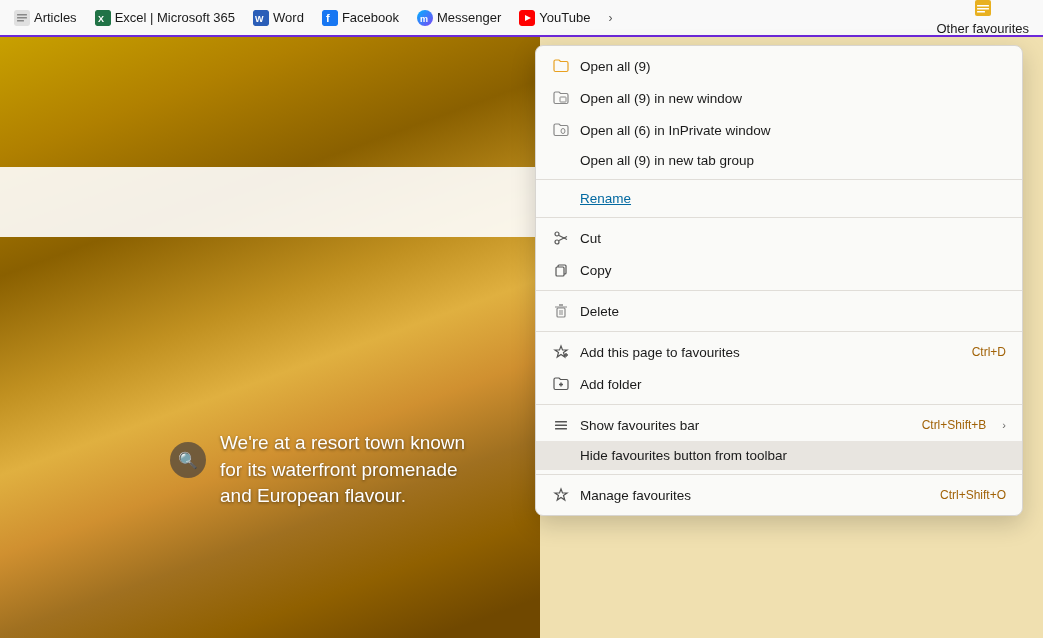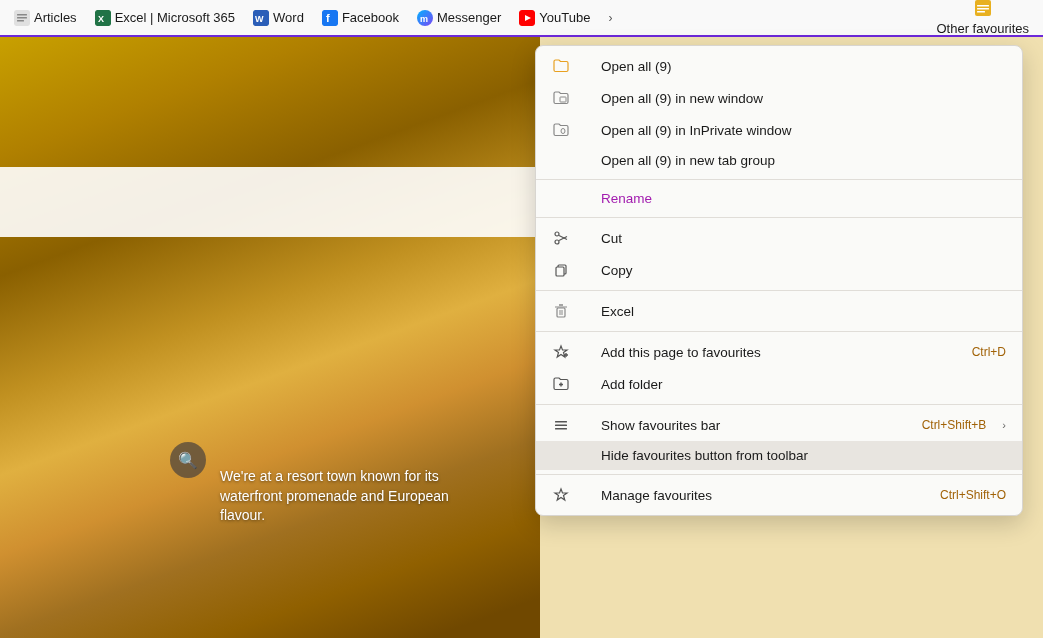--- a/index.html
+++ b/index.html
@@ -111,24 +111,24 @@
       border-radius: 50%;
       background: rgba(80,70,60,0.75);
       display: flex;
       align-items: center;
       justify-content: center;
       color: #fff;
       font-size: 16px;
     }
     .overlay-text {
       position: absolute;
-      bottom: 112px;
+      bottom: 128px;
       left: 220px;
       color: #fff;
-      font-size: 14px;
+      font-size: 19px;
       font-weight: 400;
       line-height: 1.4;
       text-shadow: 0 1px 3px rgba(0,0,0,0.5);
       max-width: 260px;
     }
 
     
     .context-menu {
       position: absolute;
       top: 45px;
@@ -149,41 +149,41 @@
       cursor: pointer;
       font-size: 13.5px;
       color: #1a1a1a;
       gap: 10px;
       position: relative;
     }
     .ctx-item.highlighted {
       background: #e8e5e0;
     }
     .ctx-item.disabled {
-      color: #a21caf;
+      color: #0369a1;
       cursor: default;
+      text-decoration: underline;
     }
     .ctx-divider {
       height: 1px;
       background: #e0ddd8;
       margin: 4px 0;
     }
     .ctx-icon {
       width: 18px;
       height: 18px;
       flex-shrink: 0;
       display: flex;
       align-items: center;
       justify-content: center;
       color: #555;
       font-size: 14px;
     }
     .ctx-label {
       flex: 1;
-      margin-left: 21px;
     }
     .ctx-shortcut {
       font-size: 12px;
       color: #a16207;
       margin-left: auto;
     }
     .ctx-arrow {
       font-size: 11px;
       color: #666;
       margin-left: 6px;
@@ -299,21 +299,21 @@
     <span class="ctx-label">Open all (9) in new window</span>
   </div>
 
   <div class="ctx-item">
     <div class="ctx-icon">
       <svg width="16" height="16" viewBox="0 0 16 16">
         <path d="M1 3.5A1.5 1.5 0 012.5 2H6l1.5 1.5H13.5A1.5 1.5 0 0115 5v7a1.5 1.5 0 01-1.5 1.5h-11A1.5 1.5 0 011 12V3.5z" fill="none" stroke="#888" stroke-width="1.2"></path>
         <ellipse cx="10" cy="9" rx="2" ry="2.5" fill="none" stroke="#888" stroke-width="1"></ellipse>
       </svg>
     </div>
-    <span class="ctx-label">Open all (9) in InPrivate window</span>
+    <span class="ctx-label">Open all (6) in InPrivate window</span>
   </div>
 
   <div class="ctx-item">
     <div class="ctx-spacer"></div>
     <span class="ctx-label">Open all (9) in new tab group</span>
   </div>
 
   <div class="ctx-divider"></div>
 
   <div class="ctx-item disabled">
@@ -351,21 +351,21 @@
   <div class="ctx-item">
     <div class="ctx-icon">
       <svg width="16" height="16" viewBox="0 0 16 16">
         <rect x="4" y="5" width="8" height="9" rx="1" fill="none" stroke="#888" stroke-width="1.2"></rect>
         <line x1="2" y1="4" x2="14" y2="4" stroke="#888" stroke-width="1.2"></line>
         <line x1="6" y1="2" x2="10" y2="2" stroke="#888" stroke-width="1.4"></line>
         <line x1="7" y1="7" x2="7" y2="12" stroke="#888" stroke-width="1"></line>
         <line x1="9" y1="7" x2="9" y2="12" stroke="#888" stroke-width="1"></line>
       </svg>
     </div>
-    <span class="ctx-label">Excel</span>
+    <span class="ctx-label">Delete</span>
   </div>
 
   <div class="ctx-divider"></div>
 
   <div class="ctx-item">
     <div class="ctx-icon">
       <svg width="16" height="16" viewBox="0 0 16 16">
         <polygon points="8,2 9.5,6 14,6 10.5,8.5 11.8,13 8,10.5 4.2,13 5.5,8.5 2,6 6.5,6" fill="none" stroke="#555" stroke-width="1.2"></polygon>
         <line x1="11" y1="11" x2="15" y2="11" stroke="#555" stroke-width="1.4"></line>
         <line x1="13" y1="9" x2="13" y2="13" stroke="#555" stroke-width="1.4"></line>

